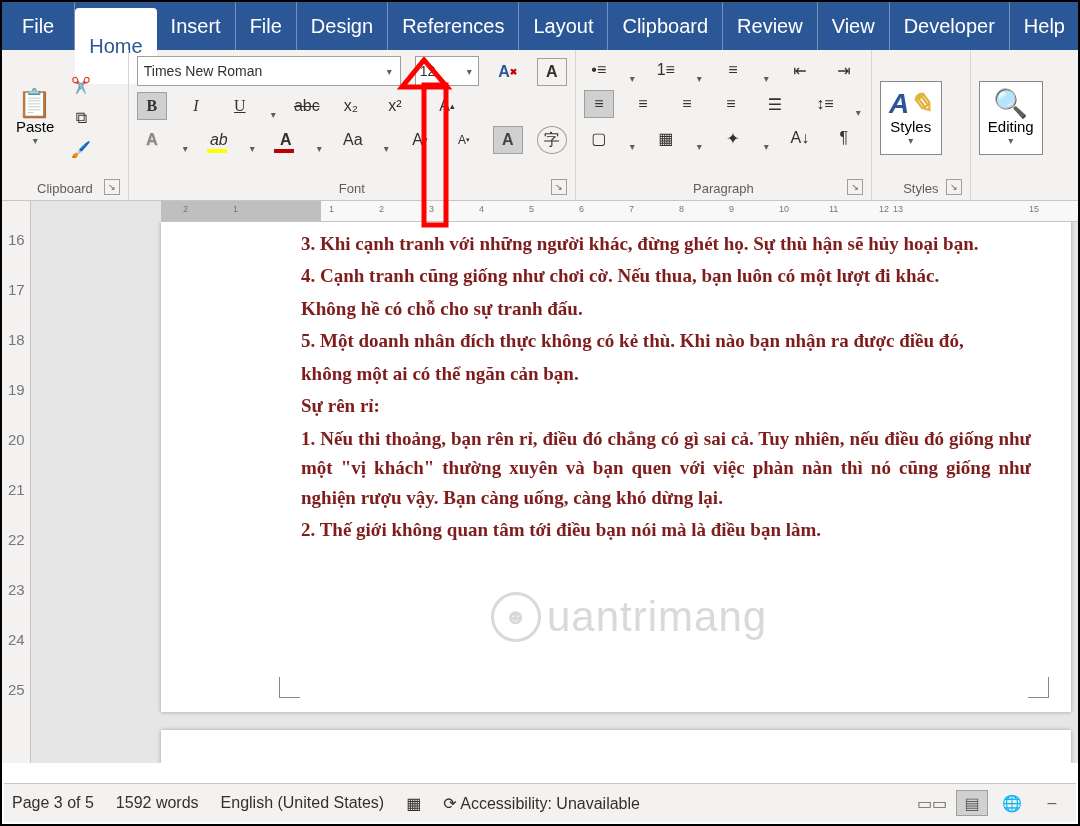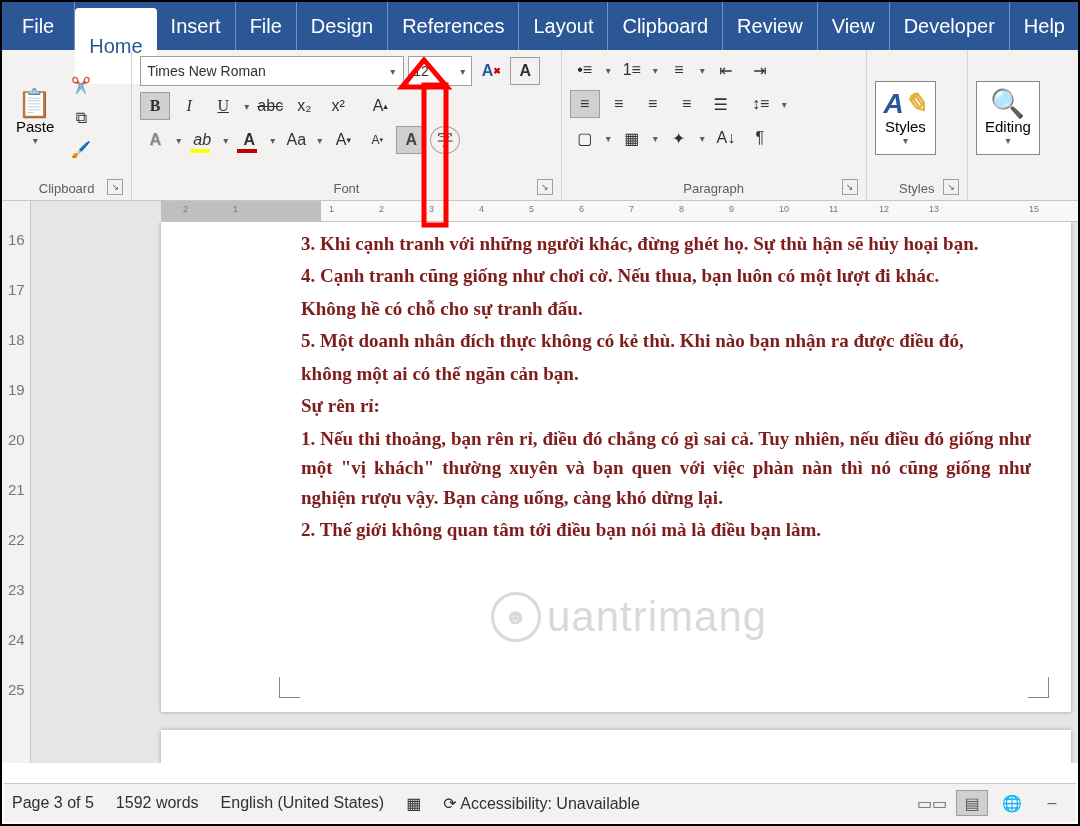--- a/index.html
+++ b/index.html
@@ -97,21 +97,21 @@
   .iconbtn.boxed { border:1px solid #a19f9d; }
   .iconbtn.active { background:#d0d0d0; border:1px solid #a19f9d; }
   .dd { font-size: 10px; color:#605e5c; padding:0 2px; }
 
   .sel {
     background:#fff; border:1px solid #a19f9d; height:28px;
     justify-content: space-between;
   }
 
   .col { display:flex; flex-direction:column; gap:4px; }
-  .row { display:flex; align-items:center; gap:4px; }
+  .row { display:flex; align-items:flex-end; gap:14px; }
 
   .big {
     display:flex; flex-direction:column; align-items:center; justify-content:center;
     padding: 4px 6px; cursor:pointer;
     font-size: 15px;
   }
   .big .icon { font-size: 28px; line-height:1; }
   .big.boxed { border:1px solid #8a8886; background:#fff; padding:8px; }
 
   
@@ -418,21 +418,21 @@
       <div class="tick" style="left:268px;">3</div>
       <div class="tick" style="left:318px;">4</div>
       <div class="tick" style="left:368px;">5</div>
       <div class="tick" style="left:418px;">6</div>
       <div class="tick" style="left:468px;">7</div>
       <div class="tick" style="left:518px;">8</div>
       <div class="tick" style="left:568px;">9</div>
       <div class="tick" style="left:618px;">10</div>
       <div class="tick" style="left:668px;">11</div>
       <div class="tick" style="left:718px;">12</div>
-      <div class="tick" style="left:768px;">13</div>
+      <div class="tick" style="left:732px;">13</div>
       <div class="tick" style="left:818px;margin-top:47px;">14</div>
       <div class="tick" style="left:868px;">15</div>
     </div>
     <div class="doc-scroll">
       <div class="page">
         <p class="b">3. Khi cạnh tranh với những người khác, đừng ghét họ. Sự thù hận sẽ hủy hoại bạn.</p>
         <p class="b">4. Cạnh tranh cũng giống như chơi cờ. Nếu thua, bạn luôn có một lượt đi khác.</p>
         <p class="b">Không hề có chỗ cho sự tranh đấu.</p>
         <p class="b">5. Một doanh nhân đích thực không có kẻ thù. Khi nào bạn nhận ra được điều đó,</p>
         <p class="b">không một ai có thể ngăn cản bạn.</p>

